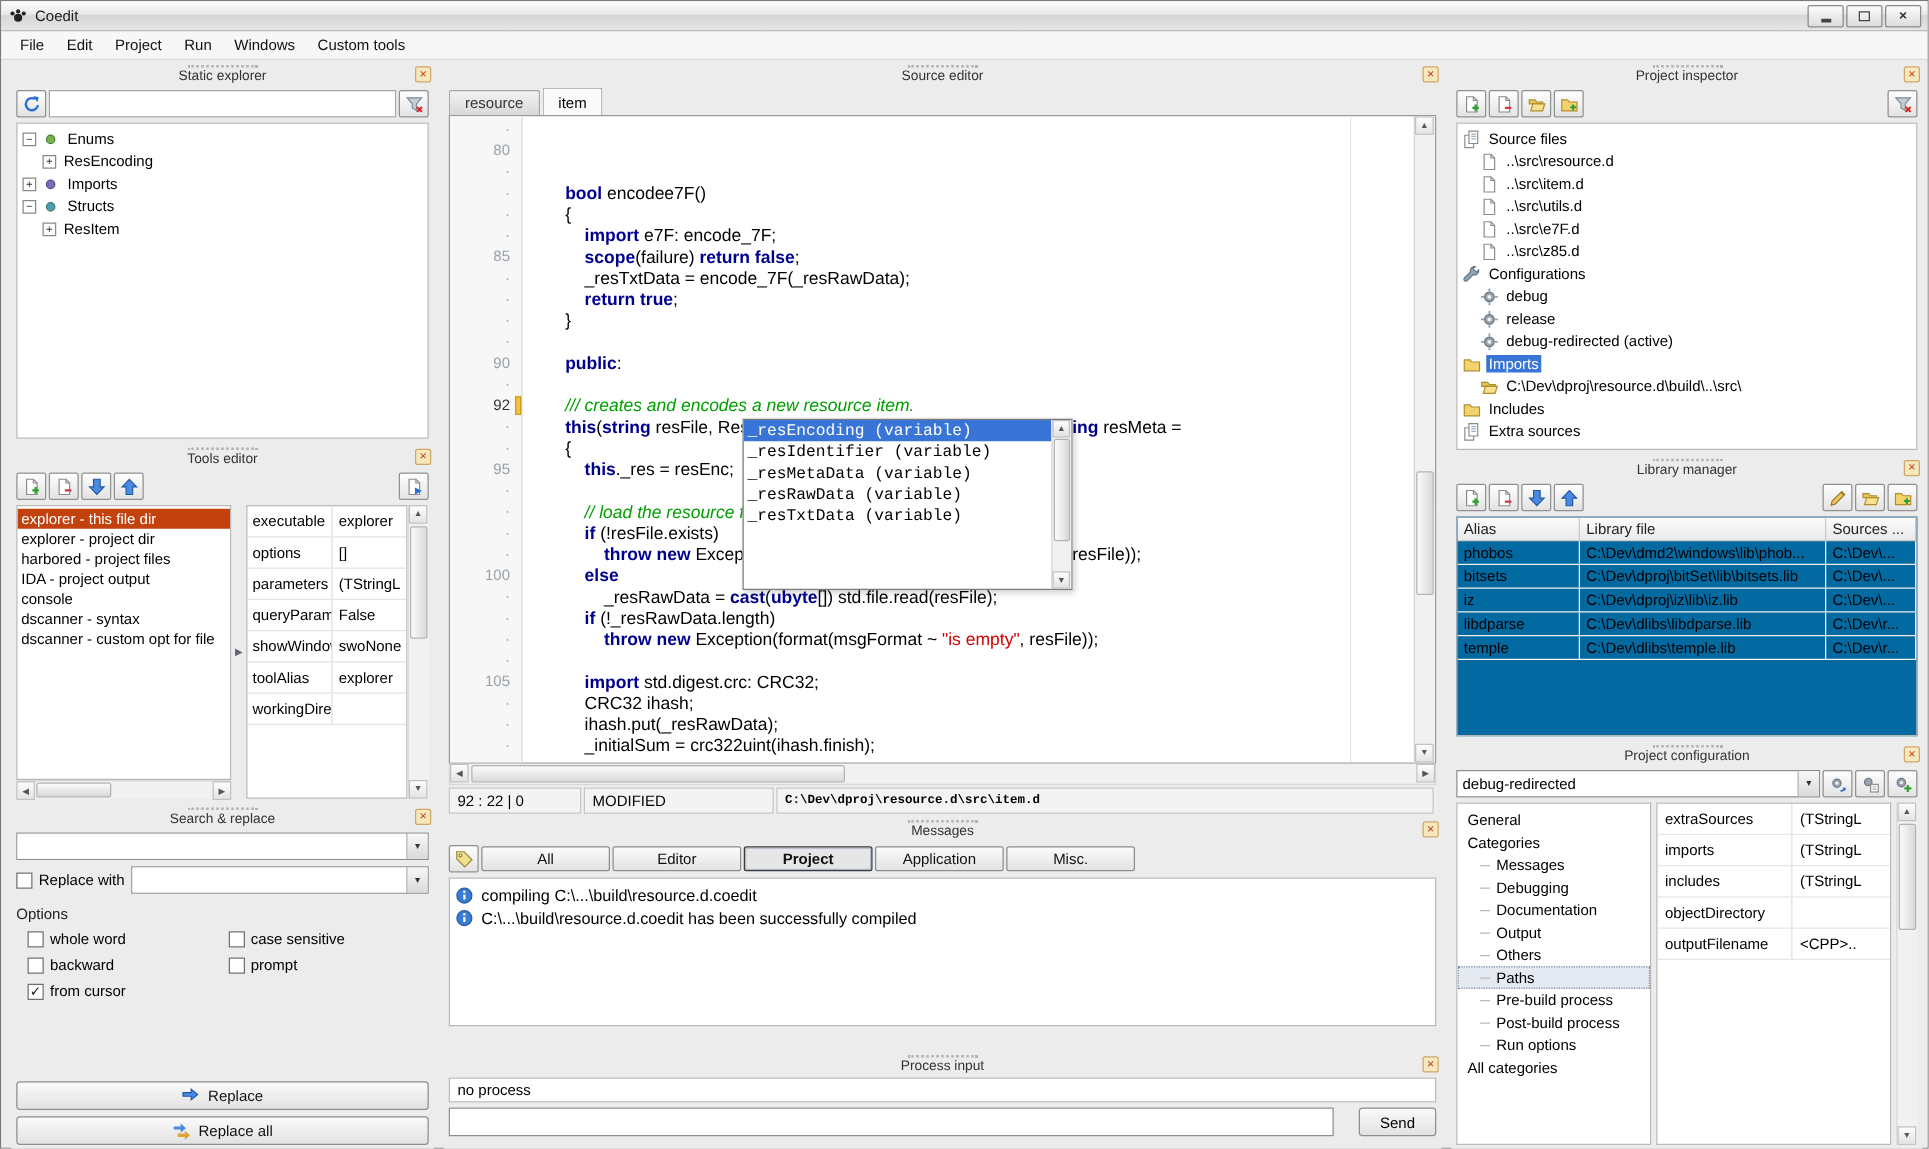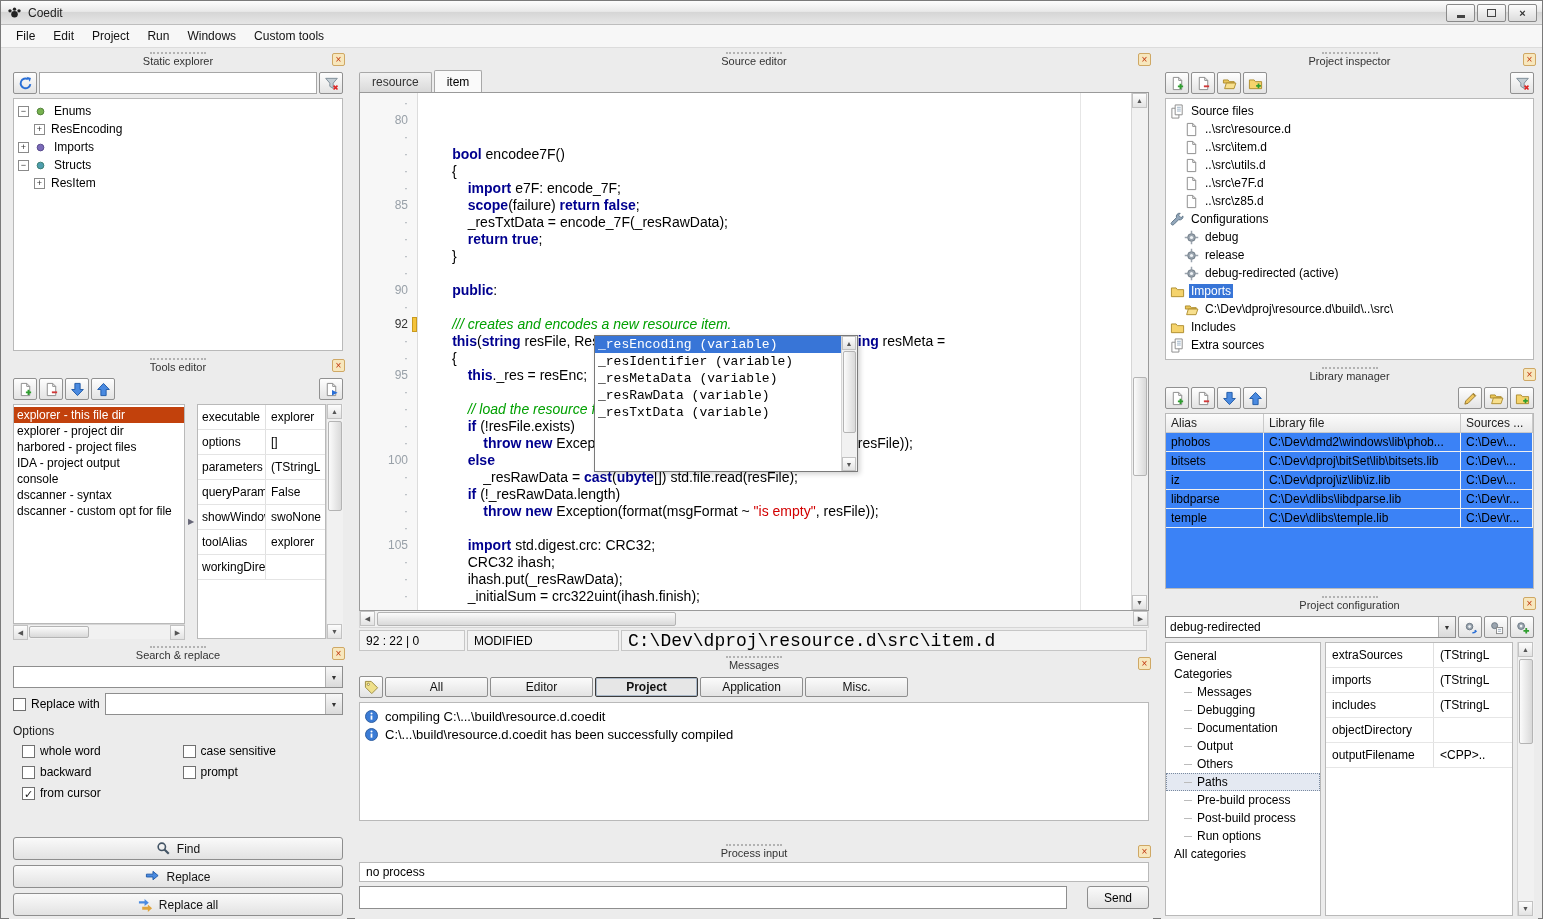--- a/index.html
+++ b/index.html
@@ -98,38 +98,38 @@
   .c{color:#00a000;font-style:italic;}
   .popup{position:absolute;left:234px;top:242px;width:264px;height:137px;background:#fff;border:1px solid #7a7a7a;display:flex;z-index:5;box-shadow:2px 2px 5px rgba(0,0,0,.18);}
   .popup-list{flex:1;overflow:hidden;}
   .pitem{height:17px;font-family:"Liberation Mono","DejaVu Sans Mono",monospace;font-size:13px;line-height:17px;padding-left:3px;white-space:pre;}
   .pitem.sel{background:#3875d7;color:#fff;}
   .pvscroll{width:16px;flex:none;background:#f1f1f1;border-left:1px solid #d6d6d6;position:relative;}
   .statusbar{height:21px;margin:2px 4px 2px;display:flex;background:#f0f0f0;font-size: 12px;align-items:stretch;flex:none;}
   .scell{border:1px solid #c6c6c6;display:flex;align-items:center;padding-left:6px;margin-right:2px;background:#f3f3f3;white-space:nowrap;overflow:hidden;}
   .scell.caret{width:106px;flex:none;}
   .scell.state{width:152px;flex:none;}
-  .scell.file{flex:1;font-family:"Liberation Mono","DejaVu Sans Mono",monospace;font-size:18px;}
+  .scell.file{flex:1;font-family:"Liberation Mono","DejaVu Sans Mono",monospace;font-size:10px;font-weight:bold;}
   .ehscroll{height:17px;margin:0 4px;background:#f1f1f1;border:1px solid #d6d6d6;border-top:none;position:relative;flex:none;}
 
   
   .msg-tb{display:flex;gap:2px;margin:4px;align-items:center;flex:none;}
   .fbtn{width:103px;height:20px;font-size:12px;background:linear-gradient(#fbfbfb,#e3e3e3);border:1px solid #8e8e8e;border-radius:2px;color:#111;}
   .fbtn.active{background:#e6e6e6;border-color:#3c3c3c;box-shadow:inset 0 0 0 1px #aab8c8;font-weight:bold;}
   .msg-list{flex:1;margin:0 4px 20px;background:#ffffff;border:1px solid #b9b9b9;font-family:"Liberation Mono","DejaVu Sans Mono",monospace;font-size:13px;padding-top:4px;overflow:hidden;min-height:0;}
   .mrow{display:flex;align-items:center;height:18px;padding-left:4px;gap:6px;white-space:nowrap;}
 
   
   .pout{height:20px;margin:2px 4px;background:#fff;border:1px solid #b9b9b9;font-size:12px;padding:2px 6px;flex:none;}
   .prow{display:flex;margin:2px 4px 4px;gap:20px;flex:none;}
   .prow input{flex:1;height:23px;border:1px solid #8e8e8e;background:#fff;font-size:12px;padding:2px 5px;outline:none;}
   .sendbtn{width:62px;height:23px;font-size:12px;background:linear-gradient(#fafafa,#e2e2e2);border:1px solid #8e8e8e;border-radius:3px;}
 
   
-  .lm-table{flex:1;margin:0 4px 4px;background:#3b82f6;border:1px solid #b9b9b9;overflow:hidden;font-size:12px;min-height:0;}
+  .lm-table{flex:1;margin:0 4px 4px;background:#0369a1;border:1px solid #b9b9b9;overflow:hidden;font-size:12px;min-height:0;}
   .lib-head{display:flex;height:19px;background:linear-gradient(#fcfcfc,#e9e9e9);border-bottom:1px solid #c9c9c9;}
   .lh{padding:2px 5px;border-right:1px solid #c9c9c9;overflow:hidden;white-space:nowrap;color:#222;}
   .lr{display:flex;height:19px;border-bottom:1px solid #f0f0f0;}
   .lc{padding:2px 5px;border-right:1px solid #f3f3f3;overflow:hidden;white-space:nowrap;}
   .c0{width:98px;flex:none;}.c1{width:197px;flex:none;}.c2{flex:1;}
 
   
   .pc-top{display:flex;margin:4px;gap:2px;flex:none;}
   .pc-top .combo{flex:1;}
   .pc-split{flex:1;display:flex;margin:0 4px 4px;gap:4px;min-height:0;}
@@ -402,29 +402,20 @@
               </label>
               <label class="cbrow">
                 <span class="cbox on">✓</span>
                 <span class="cblabel">from cursor</span>
               </label>
             </div>
           <div class="sr-buttons">
             <button class="cbtn">
                 <span class="ic">
                   <svg width="15" height="15" viewBox="0 0 16 16" xmlns="http://www.w3.org/2000/svg">
-                    <circle cx="6.2" cy="6.2" r="3.9" fill="none" stroke="#445566" stroke-width="1.7"></circle>
-                    <path d="M9 9l4.6 4.6" stroke="#445566" stroke-width="2.3"></path>
-                  </svg>
-                </span>
-                <span>Find</span>
-              </button>
-            <button class="cbtn">
-                <span class="ic">
-                  <svg width="15" height="15" viewBox="0 0 16 16" xmlns="http://www.w3.org/2000/svg">
                     <path d="M1.5 5.5h7v-3l5.5 4.5-5.5 4.5v-3h-7z" fill="#4a8ae0" stroke="#1f5aa8"></path>
                   </svg>
                 </span>
                 <span>Replace</span>
               </button>
             <button class="cbtn">
                 <span class="ic">
                   <svg width="15" height="15" viewBox="0 0 16 16" xmlns="http://www.w3.org/2000/svg">
                     <path d="M1 4.5h6V2L11.5 6 7 9.5V7H1z" fill="#4a8ae0"></path>
                     <path d="M4.5 10.5h6V8l4.5 4-4.5 4v-2.5h-6z" fill="#e0a43c"></path>

